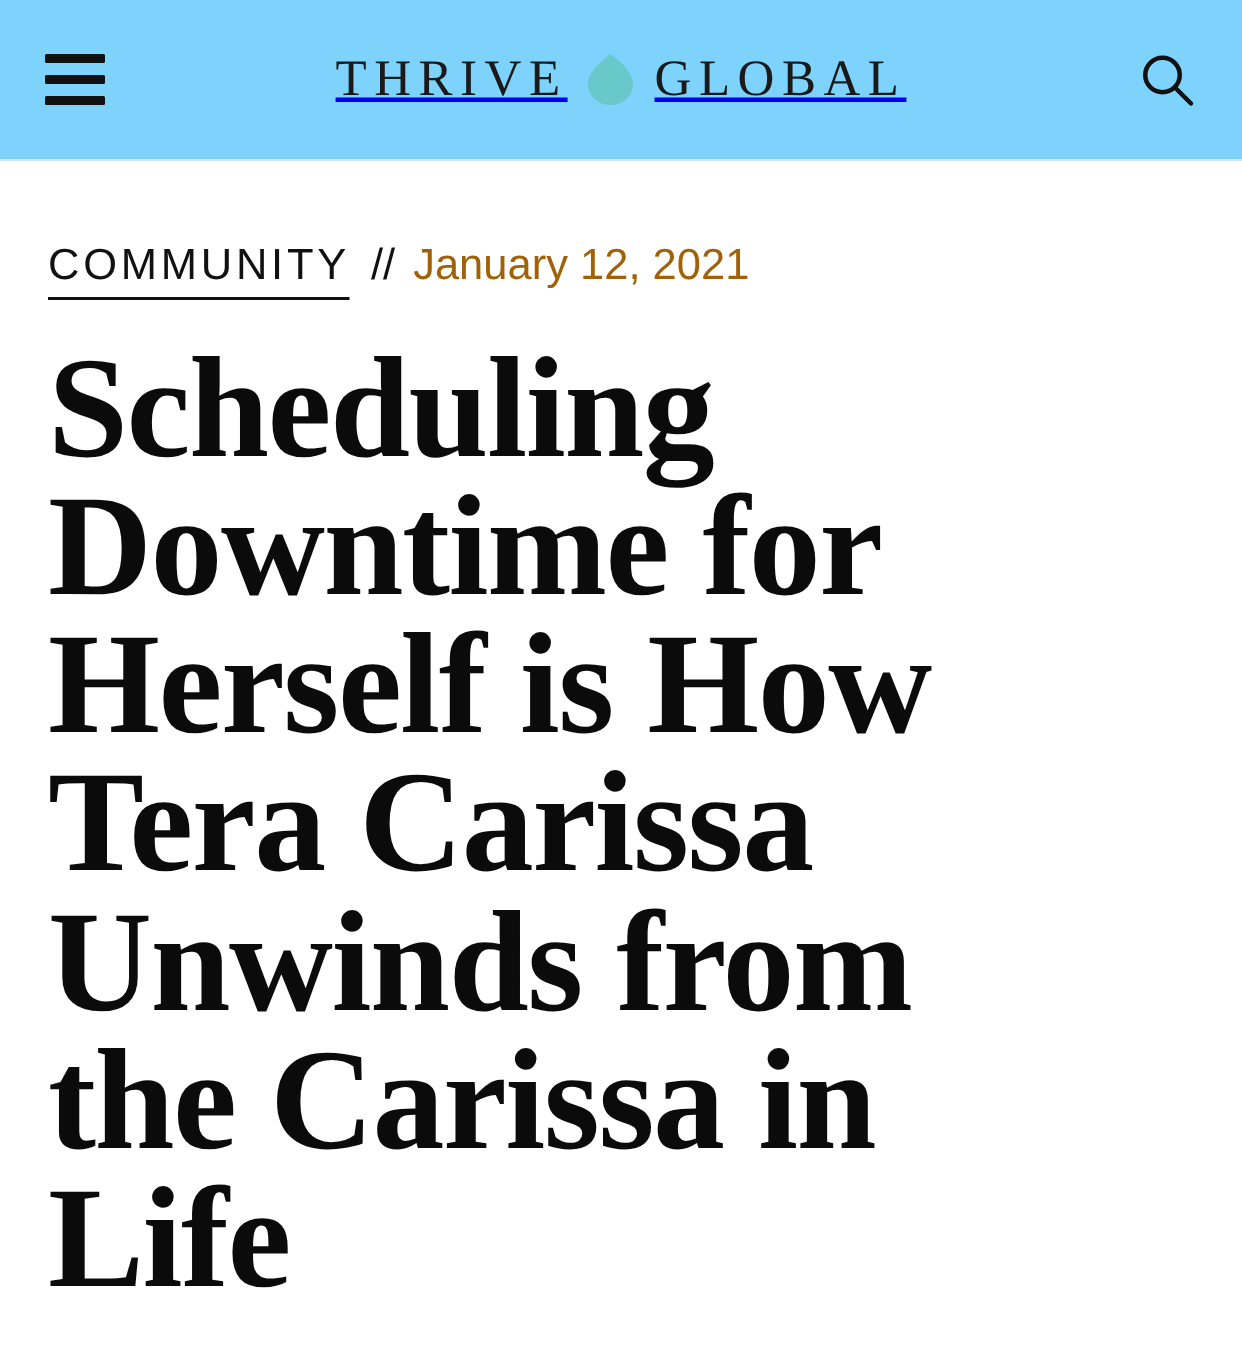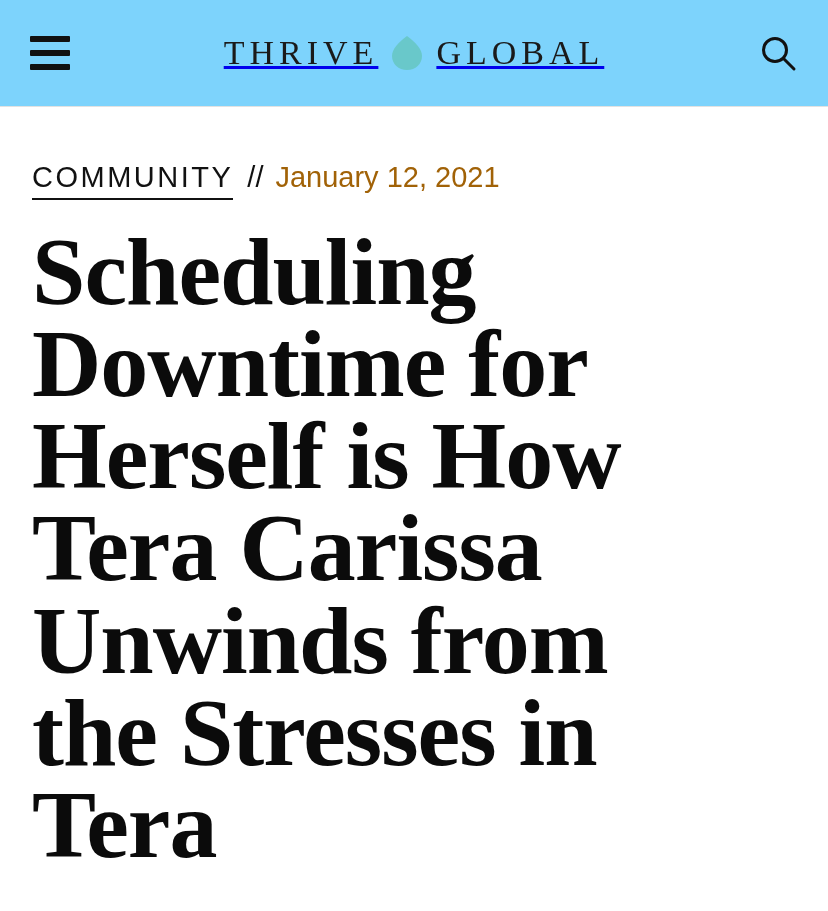--- a/index.html
+++ b/index.html
@@ -159,15 +159,15 @@
 </header>
 
 <main class="article">
 
   <div class="meta-row">
     <a class="category-link" href="#">COMMUNITY</a>
     <span class="meta-sep">//</span>
     <span class="meta-date">January 12, 2021</span>
   </div>
 
-  <h1 class="headline">Scheduling Downtime for Herself is How Tera Carissa Unwinds from the Stresses in Tera</h1>
+  <h1 class="headline">Scheduling Downtime for Herself is How Tera Carissa Unwinds from the Carissa in Life</h1>
 
 </main>
 
 </body></html>

